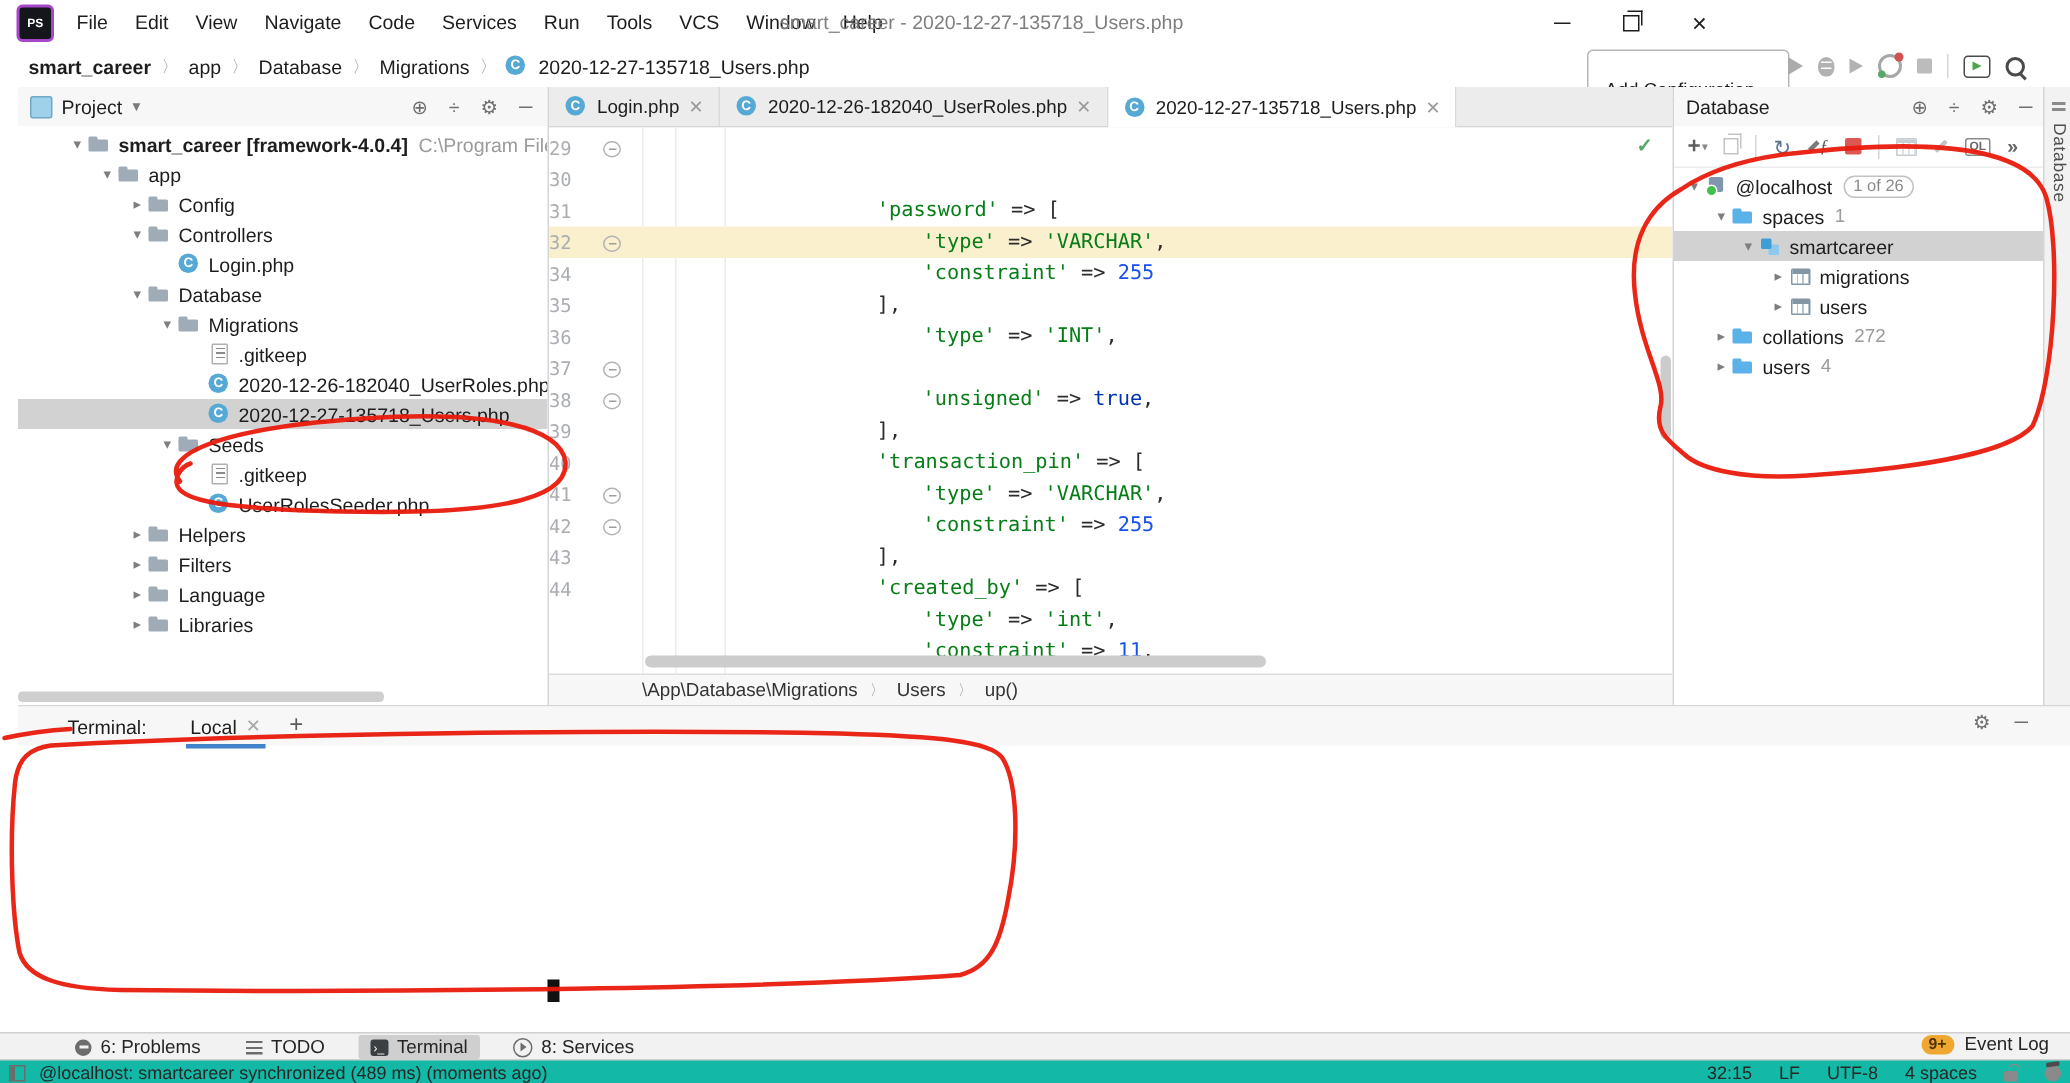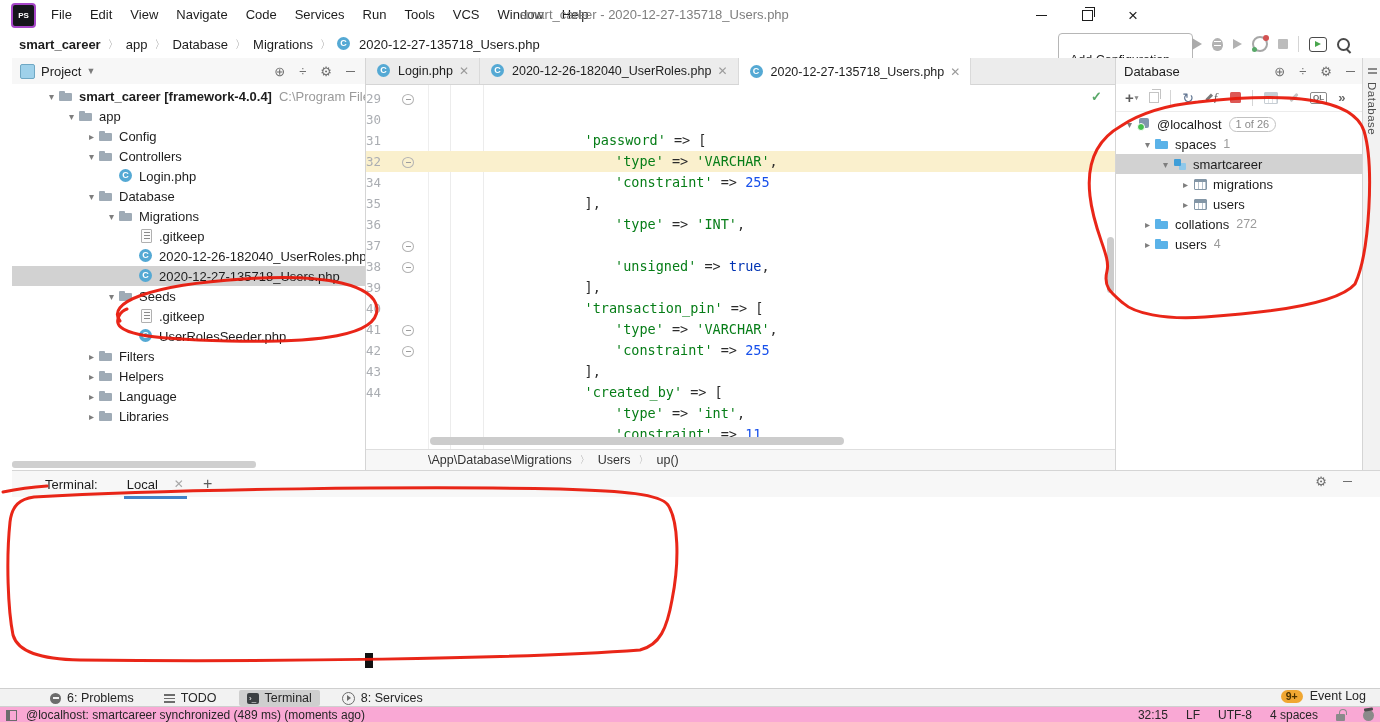--- a/index.html
+++ b/index.html
@@ -143,42 +143,42 @@
 
   
   .rstripe{position:absolute;left:1362px;top:58px;width:18px;height:412px;background:#f2f2f2;border-left:1px solid #d5d5d5}
   .rstripe .sicon{margin:10px auto 6px;width:9px;height:8px;background:repeating-linear-gradient(#8a8a8a 0 2px,transparent 2px 4px)}
   .vlabel{writing-mode:vertical-rl;color:#4f4f4f;font-size:11.5px;margin-left:3px;letter-spacing:0.5px}
 
   
   .terminal{position:absolute;left:12px;top:470px;width:1368px;height:218px;background:#fff;border-top:1px solid #d5d5d5}
   .term-head{height:26px;display:flex;align-items:center;background:#f7f7f7;padding-left:33px}
   .term-label{margin-right:26px}
-  .term-tab{display:flex;align-items:center;gap:16px;height:23px;border-bottom:3px solid #4083c9;padding:0 3px;margin-top:3px}
+  .term-tab{display:flex;align-items:center;gap:6px;height:23px;border-bottom:3px solid #4083c9;padding:0 3px;margin-top:3px}
   .term-x{color:#a7a7a7;font-size:12px}
   .term-plus{color:#5c5c5c;font-size:16px;margin-left:16px}
   .term-right{position:absolute;right:28px;top:474px;display:flex;align-items:center;gap:16px}
   .tcursor{display:inline-block;width:8px;height:15px;background:#111;vertical-align:-2px}
 
   
   .bottombar{position:absolute;left:0;top:688px;width:1380px;height:18px;background:#f2f2f2;border-top:1px solid #cfcfcf;display:flex;align-items:center}
   .bwrap{display:flex;align-items:center;margin-left:42px;gap:14px}
   .bitem{display:flex;align-items:center;gap:6px;padding:1px 8px;border-radius:2px;font-size:12.5px;color:#262626}
   .bitem.active{background:#cfcfcf}
   .ic-problems{width:11px;height:11px;border-radius:50%;background:#6c6c6c;position:relative}
   .ic-problems::before{content:"";position:absolute;left:2.5px;top:4.5px;width:6px;height:2px;background:#f2f2f2}
   .ic-todo{width:11px;height:9px;background:repeating-linear-gradient(#6c6c6c 0 1.6px,transparent 1.6px 3.7px)}
   .ic-term{width:12px;height:11px;background:#3c4043;border-radius:2px;color:#fff;font-size:8px;line-height:11px;text-align:center}
   .ic-serv{width:11px;height:11px;border-radius:50%;border:1.4px solid #6c6c6c;display:flex;align-items:center;justify-content:center}
   .ic-serv::before{content:"";width:0;height:0;border-left:4.5px solid #6c6c6c;border-top:3px solid transparent;border-bottom:3px solid transparent;margin-left:1px}
   .eventlog{position:absolute;right:14px;top:689px;display:flex;align-items:center;gap:7px;font-size:12.5px;color:#262626}
   .evbadge{background:#f0a732;border-radius:8px;padding:0.5px 5px;font-size:10.5px;font-weight:bold;color:#4c3300}
 
   
-  .statusbar{position:absolute;left:0;top:706px;width:1380px;height:16px;background:#f9a8d4;border-top:1px solid #cfcfcf;
+  .statusbar{position:absolute;left:0;top:706px;width:1380px;height:16px;background:#14b8a6;border-top:1px solid #cfcfcf;
       display:flex;align-items:center;font-size:12px;color:#262626}
   .sq-toggle{width:9px;height:9px;border:1.3px solid #6c6c6c;margin:0 9px 0 6px;background:linear-gradient(90deg,#6c6c6c 0 3px,transparent 3px)}
   .stat-right{position:absolute;right:6px;display:flex;align-items:center;gap:18px}
   .lockic{width:9px;height:7px;background:#8a8a8a;border-radius:1px;position:relative;margin-top:4px}
   .lockic::before{content:"";position:absolute;left:3px;top:-5px;width:6px;height:5px;border:1.6px solid #8a8a8a;border-bottom:none;border-radius:4px 4px 0 0}
   .hector{width:11px;height:11px;border-radius:50%;background:#8a8a8a;position:relative}
   .hector::before{content:"";position:absolute;left:1px;top:-2px;width:9px;height:3px;background:#4c4c4c;border-radius:1px;transform:rotate(-8deg)}
 
   
   .annotation{position:absolute;left:0;top:0;width:1380px;height:722px;pointer-events:none;z-index:60}
@@ -356,28 +356,28 @@
       <div data-name="tree-row" class="trow lvl4 leaf">
         <span class="chev" data-name="chevron-icon"></span>
         <span class="ticon" data-name="php-class-icon"></span>
         <span class="tlabel" data-name="tree-item-label">UserRolesSeeder.php</span>
 
       </div>
 
       <div data-name="tree-row" class="trow lvl2 closed">
         <span class="chev" data-name="chevron-icon"></span>
         <span class="ticon" data-name="folder-icon"></span>
+        <span class="tlabel" data-name="tree-item-label">Helpers</span>
+
+      </div>
+
+      <div data-name="tree-row" class="trow lvl2 closed">
+        <span class="chev" data-name="chevron-icon"></span>
+        <span class="ticon" data-name="folder-icon"></span>
         <span class="tlabel" data-name="tree-item-label">Filters</span>
-
-      </div>
-
-      <div data-name="tree-row" class="trow lvl2 closed">
-        <span class="chev" data-name="chevron-icon"></span>
-        <span class="ticon" data-name="folder-icon"></span>
-        <span class="tlabel" data-name="tree-item-label">Helpers</span>
 
       </div>
 
       <div data-name="tree-row" class="trow lvl2 closed">
         <span class="chev" data-name="chevron-icon"></span>
         <span class="ticon" data-name="folder-icon"></span>
         <span class="tlabel" data-name="tree-item-label">Language</span>
 
       </div>
 

